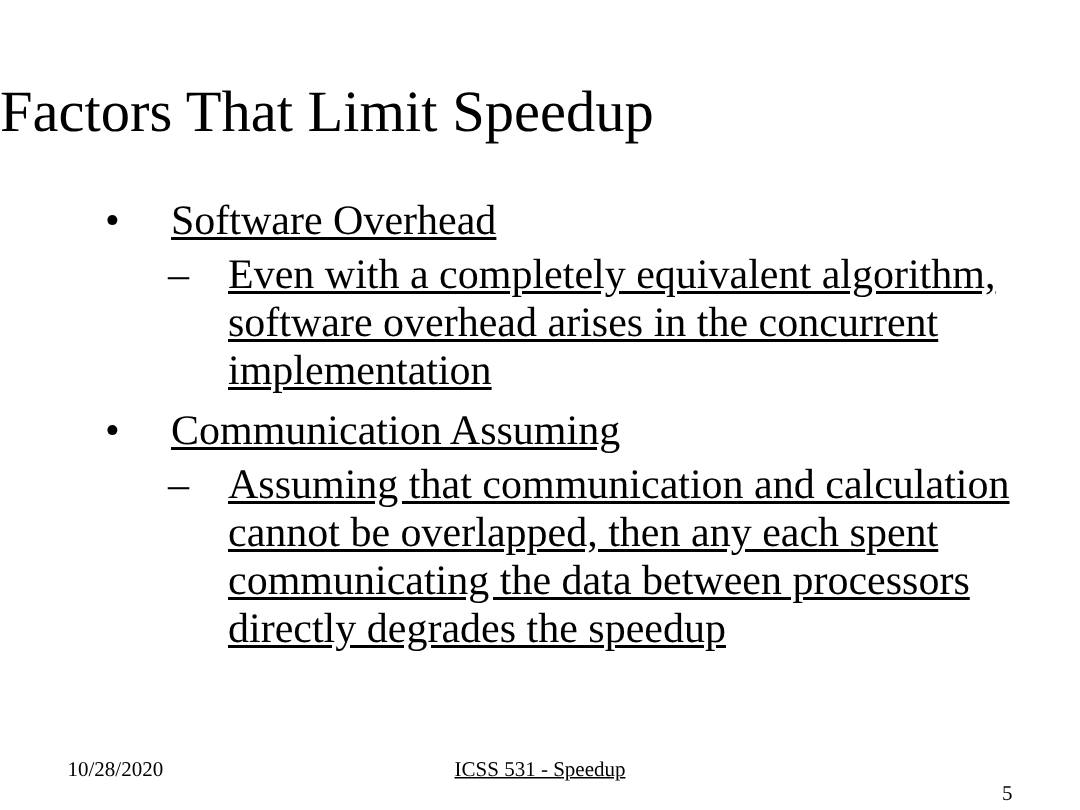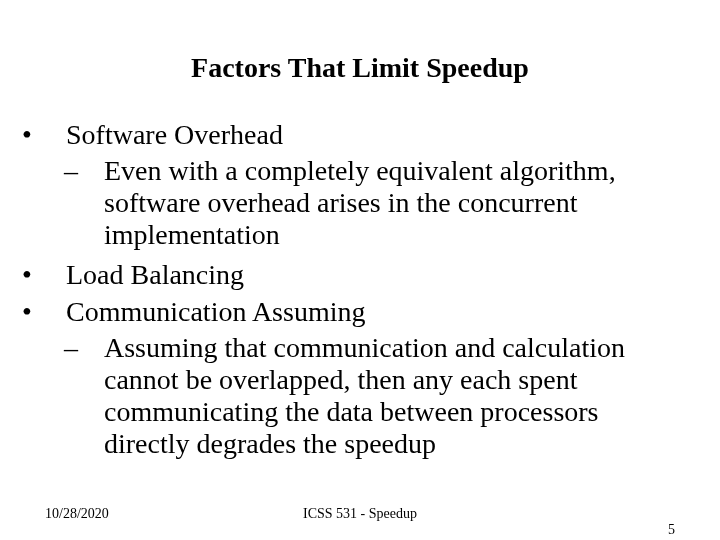--- a/index.html
+++ b/index.html
@@ -12,29 +12,30 @@
     color: #000000;
     overflow: hidden;
   }
   .slide {
     position: relative;
     width: 720px;
     height: 540px;
     box-sizing: border-box;
   }
   .title {
-    text-align: center;
-    font-size: 28px;
-    font-weight: bold;
+    text-align: left;
+    font-size: 39px;
+    font-weight: normal;
     padding-top: 52px;
     padding-bottom: 30px;
   }
   .content {
-    padding-left: 44px;
+    padding-left: 92px;
     padding-right: 42px;
+    text-decoration: underline;
   }
   .l1 {
     font-size: 28px;
     text-indent: -22px;
     padding-left: 22px;
     margin-top: 4px;
     margin-bottom: 4px;
     line-height: 1.18;
   }
   .l1::before {
@@ -56,37 +57,37 @@
     width: 20px;
   }
   .footer {
     position: absolute;
     left: 0;
     bottom: 18px;
     width: 720px;
     font-size: 14px;
     box-sizing: border-box;
     padding: 0 45px;
+    text-decoration: underline;
   }
   .f-left { position: absolute; left: 45px; }
   .f-center { width: 100%; text-align: center; display: block; }
   .f-right { position: absolute; right: 45px; }
 </style>
 </head>
 <body>
 
 <div class="slide">
 
   <div class="title">Factors That Limit Speedup</div>
 
   <div class="content">
     <div class="l1">Software Overhead</div>
     <div class="l2">Even with a completely equivalent algorithm, software overhead arises in the concurrent implementation</div>
 
-    <div class="l1">Load Balancing</div>
 
     <div class="l1">Communication Assuming</div>
     <div class="l2">Assuming that communication and calculation cannot be overlapped, then any each spent communicating the data between processors directly degrades the speedup</div>
   </div>
 
   <div class="footer">
     <span class="f-left">10/28/2020</span>
     <span class="f-center">ICSS 531 - Speedup</span>
     <span class="f-right">5</span>
   </div>

